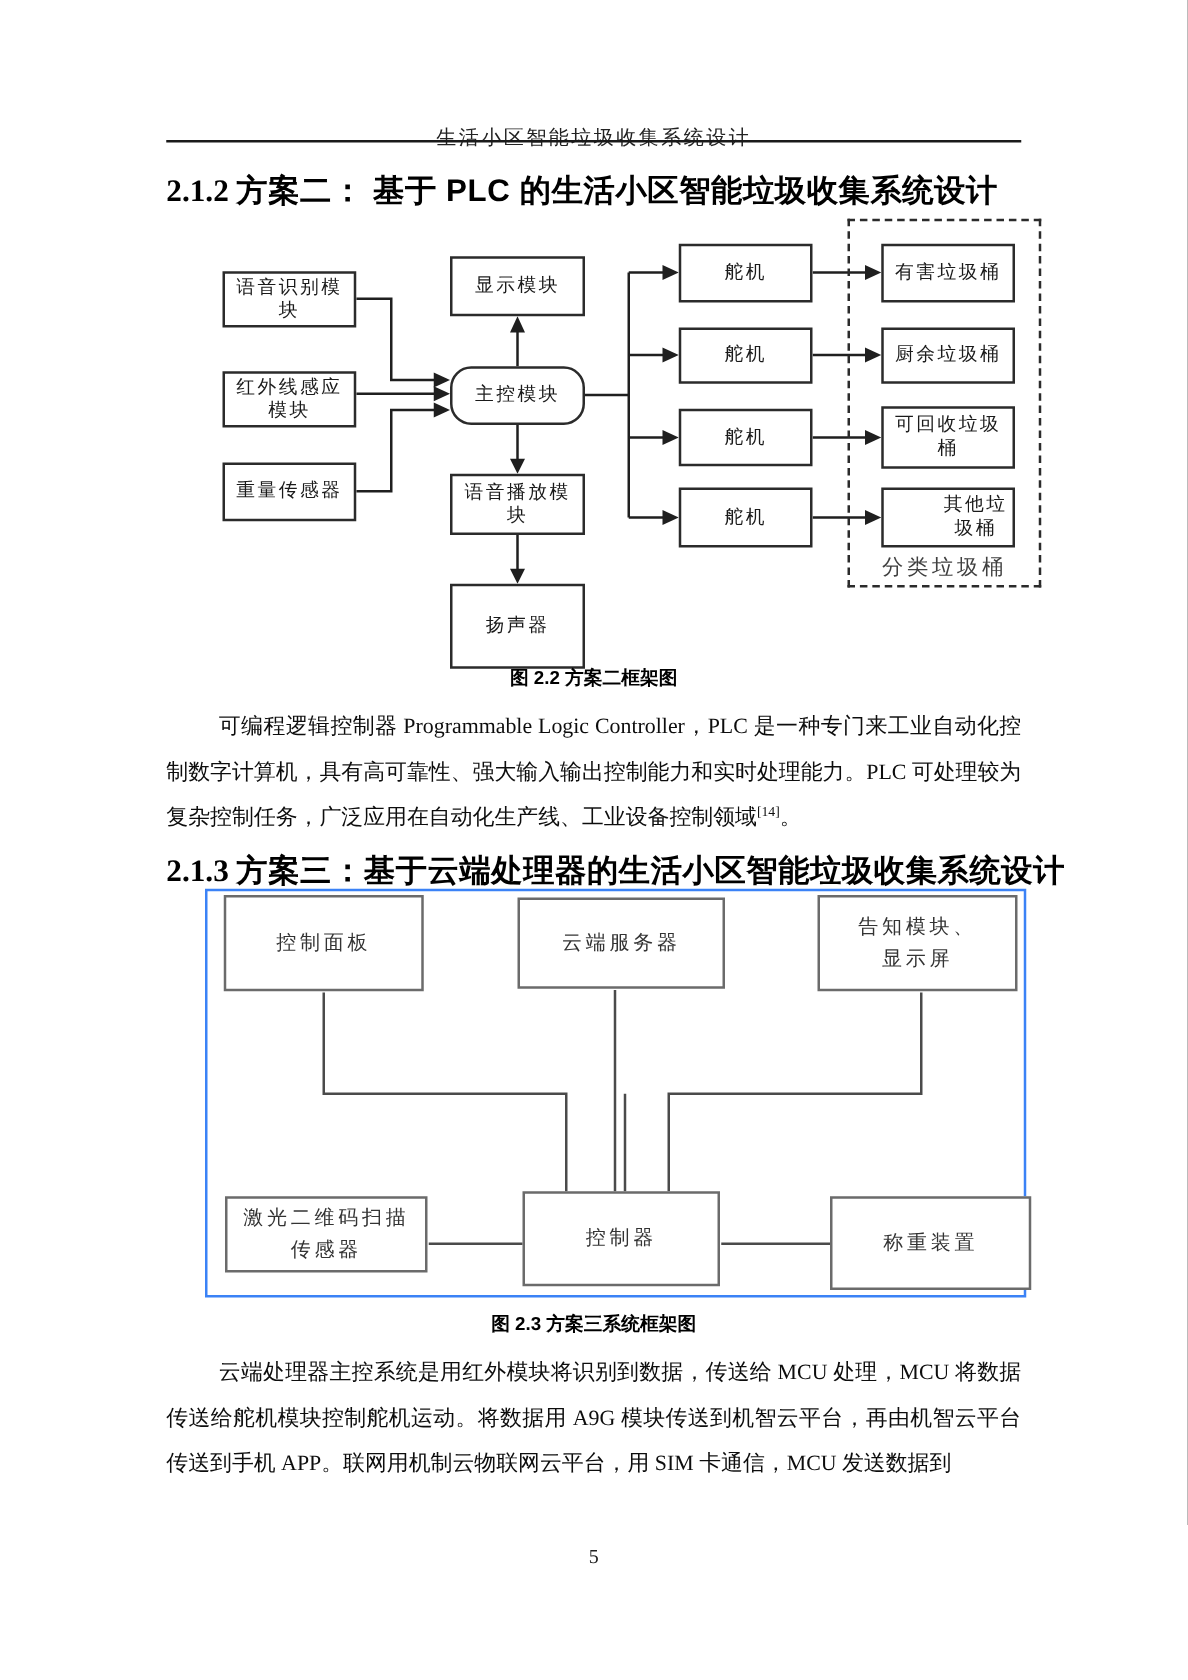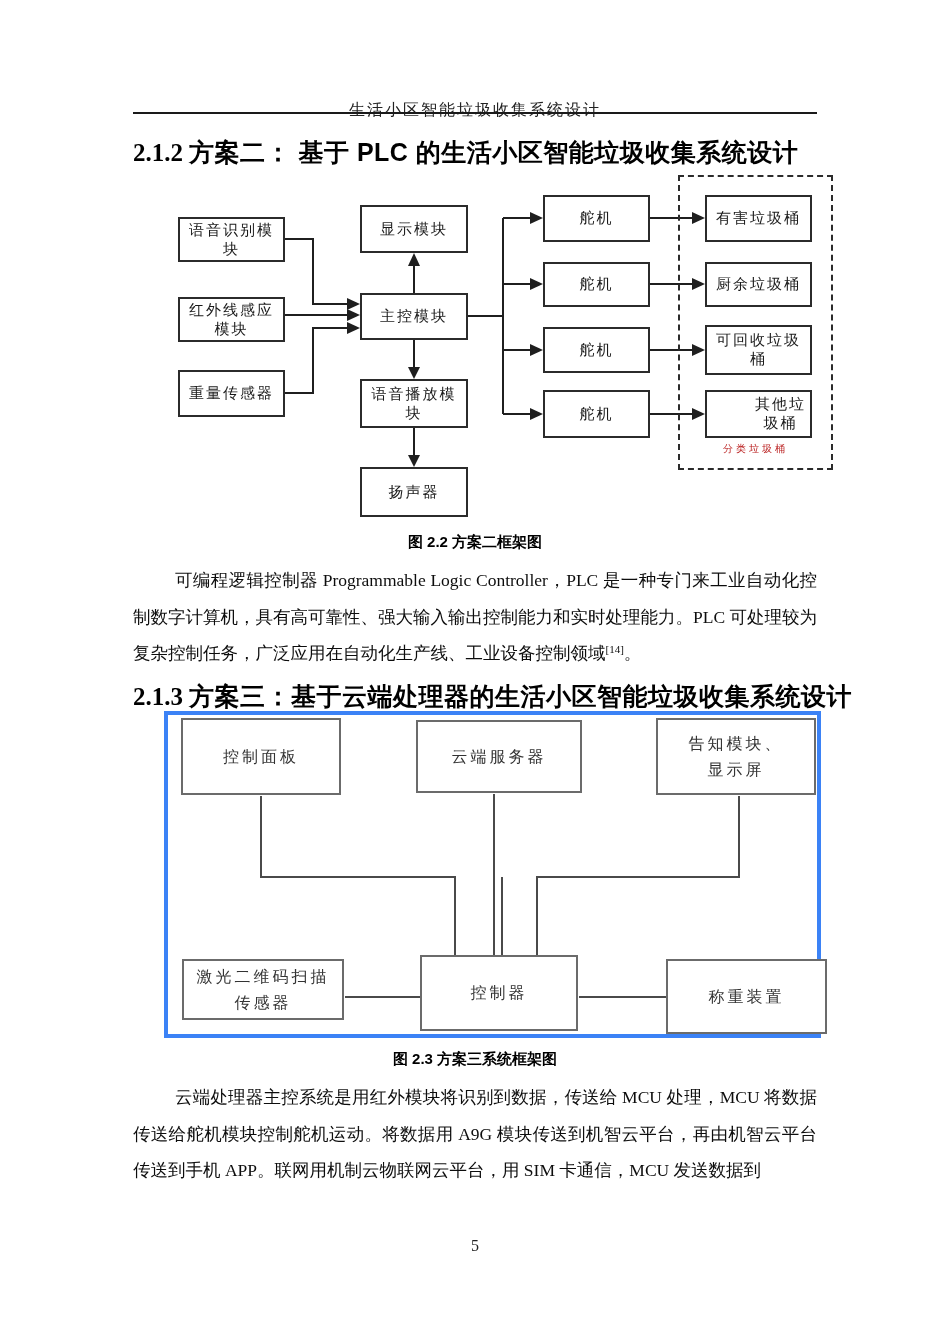--- a/index.html
+++ b/index.html
@@ -47,26 +47,26 @@
     color:#1a1a1a;letter-spacing:2px;white-space:pre-line;
     font-weight:500;
   }
   .dashed-group{
     position:absolute;box-sizing:border-box;
     border:2px dashed #2b2b2b;background:transparent;
     left:545px;top:5px;width:155px;height:295px;
   }
   .dashed-label{
     position:absolute;left:545px;top:272px;width:155px;text-align:center;
-    font-size:10px;letter-spacing:3px;color:#b91c1c;font-weight:500;
+    font-size:17px;letter-spacing:3px;color:#404040;font-weight:500;
   }
   
   .fig2{
     position:absolute;left:164px;top:711px;width:657px;height:327px;
-    box-sizing:border-box;border:4px solid #3b82f6;background:#fff;
+    box-sizing:border-box;border:2px solid #3b82f6;background:#fff;
   }
   .fig2 svg{position:absolute;left:0;top:0;}
   .dbox2{
     position:absolute;box-sizing:border-box;
     border:2px solid #6b6b6b;background:#fff;
     display:flex;align-items:center;justify-content:center;
     text-align:center;font-size:16px;line-height:26px;
     color:#333;letter-spacing:3px;white-space:pre-line;
     font-weight:500;
   }
@@ -151,24 +151,24 @@
 
     <div class="dashed-group"></div>
 
     <div class="dbox" style="left:45px;top:47px;width:107px;height:45px;">语音识别模
 块</div>
     <div class="dbox" style="left:45px;top:127px;width:107px;height:45px;">红外线感应
 模块</div>
     <div class="dbox" style="left:45px;top:200px;width:107px;height:47px;">重量传感器</div>
 
     <div class="dbox" style="left:227px;top:35px;width:108px;height:48px;">显示模块</div>
-    <div class="dbox" style="left:227px;top:123px;width:108px;height:47px;">主控模块</div>
+    <div class="dbox" style="left:227px;top:123px;width:108px;height:47px;border-radius:17px;">主控模块</div>
     <div class="dbox" style="left:227px;top:209px;width:108px;height:49px;">语音播放模
 块</div>
-    <div class="dbox" style="left:227px;top:297px;width:108px;height:50px;">扬声器</div>
+    <div class="dbox" style="left:227px;top:297px;width:108px;height:68px;">扬声器</div>
 
     <div class="dbox" style="left:410px;top:25px;width:107px;height:47px;">舵机</div>
     <div class="dbox" style="left:410px;top:92px;width:107px;height:45px;">舵机</div>
     <div class="dbox" style="left:410px;top:157px;width:107px;height:46px;">舵机</div>
     <div class="dbox" style="left:410px;top:220px;width:107px;height:48px;">舵机</div>
 
     <div class="dbox" style="left:572px;top:25px;width:107px;height:47px;">有害垃圾桶</div>
     <div class="dbox" style="left:572px;top:92px;width:107px;height:45px;">厨余垃圾桶</div>
     <div class="dbox" style="left:572px;top:155px;width:107px;height:50px;">可回收垃圾
 桶</div>

